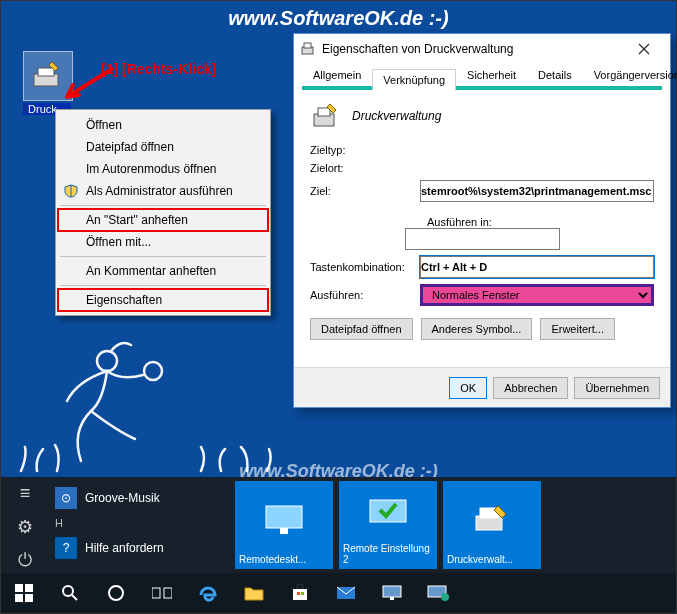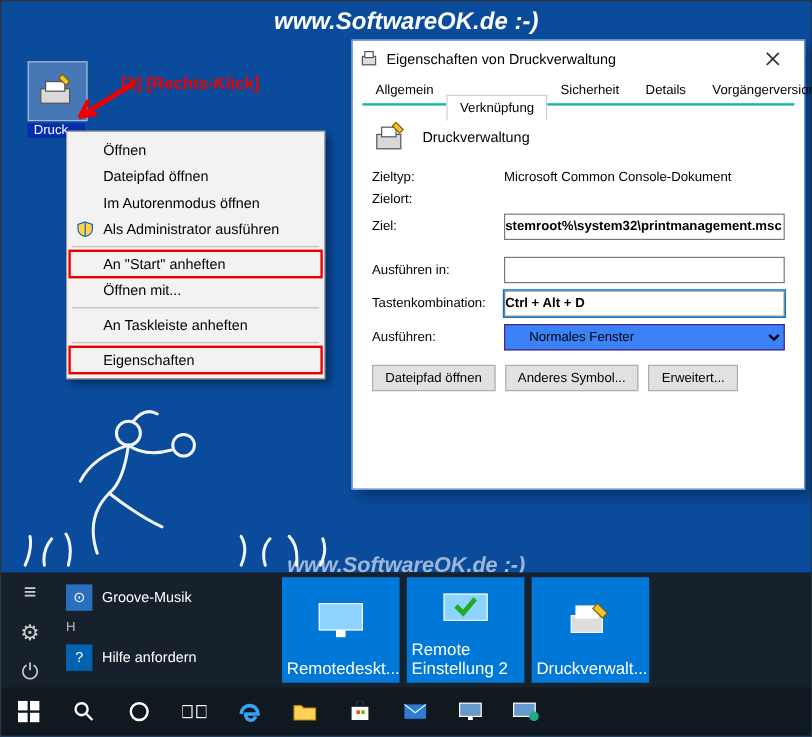--- a/index.html
+++ b/index.html
@@ -27,48 +27,48 @@
   
   .ann { position:absolute; color:#e00; font-weight:bold; font-size:14px; }
   .arrow { position:absolute; font-size:42px; color:#e00; transform-origin:center; }
 
   
   .dlg { position:absolute; top:32px; left:292px; width:378px; height:375px; background:#fff; border:1px solid #5a8fd8; box-shadow: 6px 6px 10px rgba(0,0,0,.3); font-size:12px; color:#000; }
   .dlg .titlebar { height:30px; display:flex; align-items:center; padding:0 6px; }
   .dlg .titlebar .ticon { width:16px; height:16px; margin-right:6px; }
   .dlg .titlebar .ttxt { flex:1; font-size:12px; }
   .dlg .titlebar .close { width:40px; height:26px; display:flex; align-items:center; justify-content:center; font-family:Arial; font-size:14px; }
-  .dlg .tabs { display:flex; border-bottom:2px solid #14b8a6; margin:0 8px; }
+  .dlg .tabs { display:flex; border-bottom:4px solid #14b8a6; margin:0 8px; }
   .dlg .tab { padding:4px 10px; font-size:11px; border:1px solid transparent; cursor:default; }
-  .dlg .tab.active { border:1px solid #d0d0d0; border-bottom:1px solid #fff; background:#fff; position:relative; top:15px; }
+  .dlg .tab.active { border:1px solid #d0d0d0; border-bottom:1px solid #fff; background:#fff; position:relative; top:5px; }
   .dlg .body { padding: 10px 16px; }
-  .dlg .hdr { display:flex; align-items:center; gap:10px; margin-bottom:12px; }
+  .dlg .hdr { display:flex; align-items:center; gap:10px; margin-bottom:12px;font-style:italic; }
   .dlg .hdr .bigicon { width:32px; height:32px; }
   .dlg .row { display:flex; align-items:center; margin:6px 0; }
   .dlg .row .lab { width:110px; font-size:11px; }
   .dlg .row .val { flex:1; font-size:11px; }
   .dlg .row input { width:100%; height:22px; border:1px solid #7a7a7a; padding:2px 0; font-size:11px;font-weight:bold; }
-  .dlg .row select { width:100%; height:22px; border:1px solid #4c1d95; font-size:11px; padding:0 16px; background:#3b82f6; }
+  .dlg .row select { width:100%; height:22px; border:3px solid #4c1d95; font-size:11px; padding:0 5px; background:#ec4899; }
   .dlg .btnrow { display:flex; gap:8px; margin-top:12px; }
   .dlg .btnrow button, .dlg .foot button { height:22px; border:1px solid #adadad; background:#e1e1e1; font-size:11px; padding:0 10px; }
   .dlg .foot { position:absolute; bottom:0; left:0; right:0; height:40px; background:#f0f0f0; border-top:1px solid #d8d8d8; display:flex; align-items:center; justify-content:flex-end; gap:6px; padding:0 10px; }
   .dlg .foot .ok { border:1px solid #0078d7; background:#e5f1fb; }
 
   
   .doodle { position:absolute; top:330px; left:10px; width:270px; height:150px; opacity:.95; }
 
   
   .start { position:absolute; top:476px; left:0; right:0; height:98px; background:#17212b; display:flex; }
   .start .side { width:48px; display:flex; flex-direction:column; align-items:center; gap:12px; color:#ccc; font-size:18px; padding-top:6px;}
   .start .list { width:180px; color:#fff; font-size:12px; padding-top:6px;}
   .start .list .li { display:flex; align-items:center; gap:8px; padding:4px 6px; }
   .start .list .li .ic { width:22px; height:22px; background:#2a6fbf; display:flex; align-items:center; justify-content:center; font-size:12px; }
   .start .list .hdr { padding:4px 6px; font-size:11px; color:#bbb; }
   .start .tiles { flex:1; display:flex; gap:6px; padding:4px 0 0 6px; }
-  .tile { width:98px; height:88px; background:#0078d7; color:#fff; font-size:14px; padding:4px; display:flex; flex-direction:column; justify-content:space-between; }
+  .tile { width:98px; height:88px; background:#0078d7; color:#fff; font-size:10px; padding:4px; display:flex; flex-direction:column; justify-content:space-between; }
   .tile .timg { flex:1; display:flex; align-items:center; justify-content:center; }
 
   
   .taskbar { position:absolute; bottom:0; left:0; right:0; height:40px; background:#101820; display:flex; align-items:center; }
   .taskbar .tbtn { width:46px; height:40px; display:flex; align-items:center; justify-content:center; color:#fff; font-size:18px;}
   .taskbar .winbtn svg { fill:#fff; }
 
   
   .sicon { display:inline-block; }
 
@@ -120,21 +120,21 @@
       <svg class="shield" viewBox="0 0 14 14">
           <path d="M7 1 L13 3 V7 C13 10 10 13 7 13 C4 13 1 10 1 7 V3 Z" fill="#ffd24d" stroke="#1060c0"></path>
           <path d="M7 1 L7 13" stroke="#1060c0"></path>
         </svg>
       <span>Als Administrator ausführen</span>
     </div>
     <div class="sep"></div>
     <div class="item hi">An "Start" anheften</div>
     <div class="item">Öffnen mit...</div>
     <div class="sep"></div>
-    <div class="item">An Taskleiste anheften</div>
+    <div class="item">An Kommentar anheften</div>
     <div class="sep"></div>
     <div class="item hi">Eigenschaften</div>
   </div>
 
   <div class="dlg">
     <div class="titlebar">
       <svg class="ticon" viewBox="0 0 16 16">
           <rect x="2" y="6" width="11" height="7" fill="#ddd" stroke="#555"></rect>
           <rect x="4" y="2" width="7" height="5" fill="#fff" stroke="#555"></rect>
         </svg>
@@ -156,50 +156,54 @@
       <div class="hdr">
         <svg class="bigicon" viewBox="0 0 32 32">
           <rect x="4" y="14" width="20" height="12" fill="#d9d9d9" stroke="#555"></rect>
           <rect x="8" y="8" width="12" height="8" fill="#fff" stroke="#555"></rect>
           <path d="M20 4 l6 6 l-3 3 l-6 -6 z" fill="#f4c430" stroke="#806000"></path>
         </svg>
         <div>Druckverwaltung</div>
       </div>
       <div class="row">
         <div class="lab">Zieltyp:</div>
-        <div class="val">Microsoft Common Console-Dokument</div>
       </div>
       <div class="row">
         <div class="lab">Zielort:</div>
       </div>
       <div class="row">
         <div class="lab">Ziel:</div>
         <div class="val"><input value="stemroot%\system32\printmanagement.msc" style=""></div>
       </div>
-      <div class="row" style="margin-top:14px;">
+      <div class="row" style="margin-top:14px;flex-direction:column;">
         <div class="lab">Ausführen in:</div>
         <div class="val"><input value="" style=""></div>
       </div>
       <div class="row">
         <div class="lab">Tastenkombination:</div>
         <div class="val"><input class="focus" value="Ctrl + Alt + D" style=""></div>
       </div>
       <div class="row">
         <div class="lab">Ausführen:</div>
         <div class="val">
           <select>
             <option>Normales Fenster</option>
           </select>
         </div>
       </div>
       <div class="btnrow">
         <button>Dateipfad öffnen</button>
         <button>Anderes Symbol...</button>
         <button>Erweitert...</button>
       </div>
+    </div>
+    <div class="foot">
+      <button class="ok">OK</button>
+      <button>Abbrechen</button>
+      <button>Übernehmen</button>
     </div>
   </div>
 
   <svg class="doodle" viewBox="0 0 270 150">
     <g stroke="#fff" stroke-width="2.5" fill="none" stroke-linecap="round">
       <circle cx="96" cy="30" r="10"></circle>
       <path d="M100 20 q10 -12 20 -6"></path>
       <path d="M96 40 q-4 30 -16 40"></path>
       <path d="M96 40 q14 10 36 4"></path>
       <circle cx="142" cy="40" r="9"></circle>

